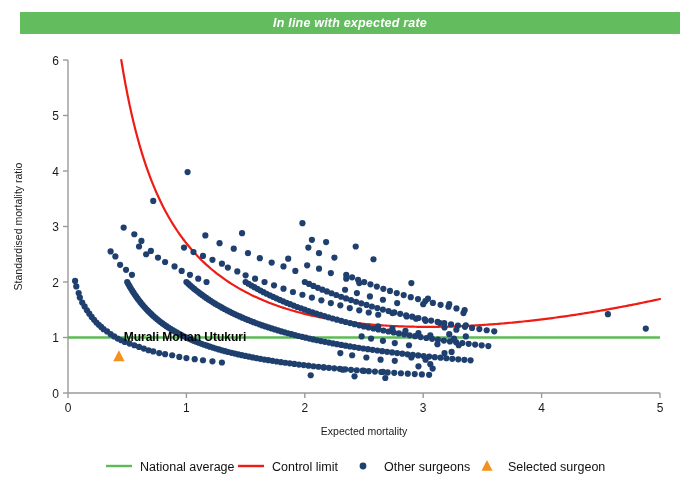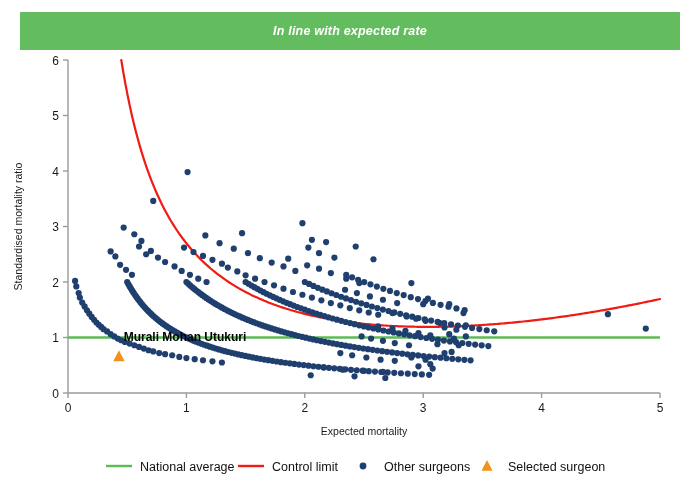--- a/index.html
+++ b/index.html
@@ -4,21 +4,21 @@
 <style>
   html,body{margin:0;padding:0;}
   body{
     width:700px;height:500px;
     background:#ffffff;
     font-family:"Liberation Sans", sans-serif;
     overflow:hidden;
     position:relative;
   }
   #banner{
-    position:absolute;left:20px;top:12px;width:660px;height:38px;
+    position:absolute;left:20px;top:12px;width:660px;height:22px;
     background:#63bd5f;
     display:flex;align-items:center;justify-content:center;
   }
   #banner-text{
     color:#ffffff;font-size:12.5px;font-weight:bold;font-style:italic;
     letter-spacing:0.2px;
   }
   #chart-wrap{position:absolute;left:0;top:34px;width:700px;height:466px;}
   svg{display:block;}
   .tick-label{font-family:"Liberation Sans",sans-serif;font-size:12px;fill:#1a1a1a;}

